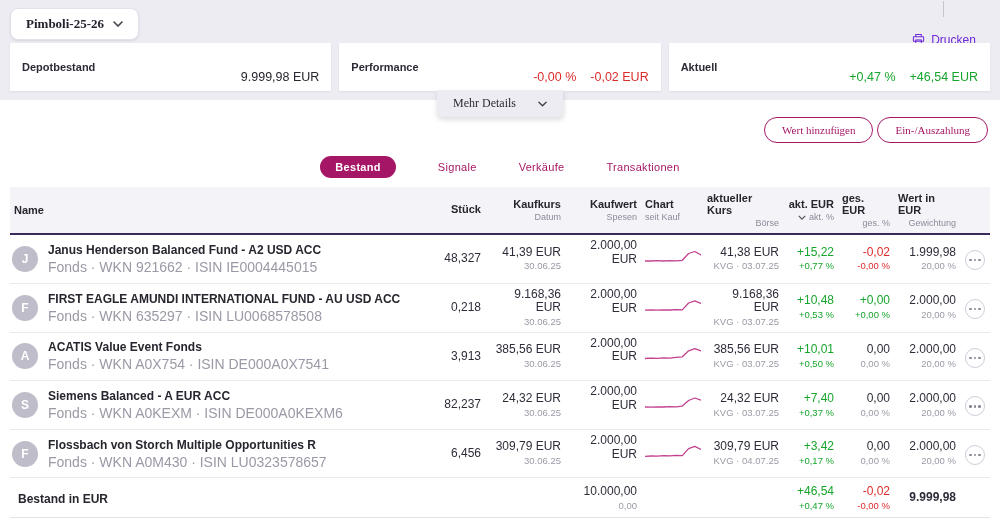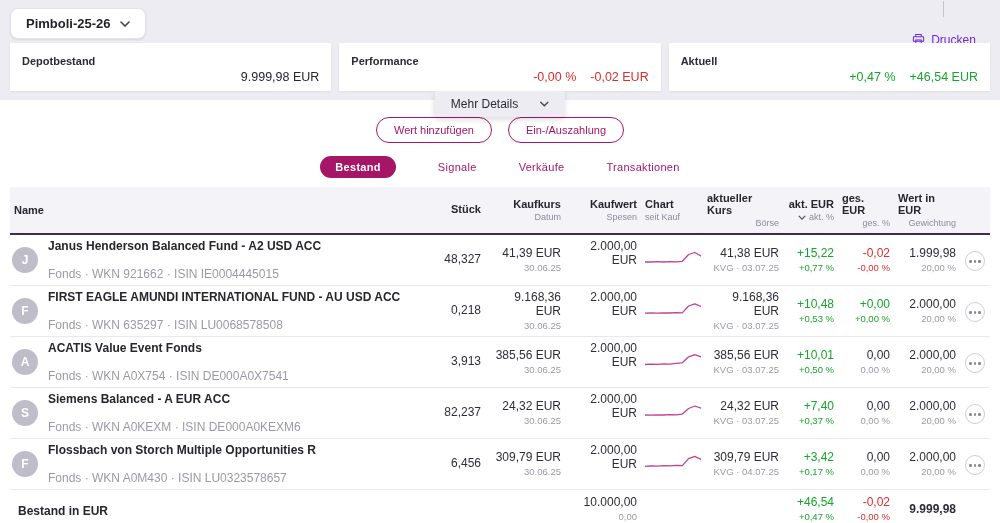--- a/index.html
+++ b/index.html
@@ -2,45 +2,45 @@
 <html style="--accent: #a51766; --green: #17a52c; --red: #dd2c2c; --spark: #c2418f;"><head>
 <meta charset="utf-8">
 <style>
   :root{
     --accent:#a51766; --green:#17a52c; --red:#dd2c2c; --spark:#c2418f;
     --band:#edecf2; --thead:#f4f3f8; --headline:#3e2a5a;
   }
   *{box-sizing:border-box;}
   body{width:1000px;height:523px;margin:0;background:#fff;color:#2d2d3a;
        font-family:"Liberation Sans",sans-serif;overflow:hidden;}
-  button{font-family:Liberation Sans, sans-serif;}
+  button{font-family:Liberation Serif, serif;}
 
   
   .band{position:relative;height:100px;background:var(--band);padding:0 10px;}
   .topbar{display:flex;justify-content:space-between;align-items:center;padding-top:9px;height:38px;}
   .portfolio-select{display:inline-flex;align-items:center;gap:9px;background:#fff;border:1px solid #e3e1ea;
       border-radius:8px;padding:7px 15px;font-size:13px;font-weight:bold;color:#23232e;cursor:pointer;
       box-shadow:0 1px 2px rgba(40,30,70,.10);}
   .chev{color:#44444e;}
   .top-actions{display:flex;align-items:center;gap:16px;font-size:12px;color:#6d28d9;flex-direction:column;}
   .top-action{display:inline-flex;align-items:center;gap:6px;cursor:pointer;}
   .dl-badge{width:9px;height:9px;border-radius:50%;background:var(--accent);display:inline-block;margin-left:1px;}
   .vsep{width:1px;height:16px;background:#c6c4d0;}
 
   .cards{display:flex;gap:8px;margin-top:5px;}
   .card{flex:1;background:#fff;height:48px;position:relative;box-shadow:0 1px 2px rgba(40,30,70,.07);}
-  .card-label{position:absolute;top:12px;left:12px;font-size:11px;font-weight:bold;color:#2b2b36;}
+  .card-label{position:absolute;top:18px;left:12px;font-size:11px;font-weight:bold;color:#2b2b36;}
   .card-values{position:absolute;bottom:7px;right:12px;font-size:12.5px;display:flex;gap:14px;color:#26262f;}
 
   .mehr-details{position:absolute;left:50%;bottom:-17px;transform:translateX(-50%);
       background:var(--band);border:none;border-radius:0 0 5px 5px;padding:6px 16px;font-size:12px;color:#2b2b36;
       display:flex;align-items:center;gap:22px;cursor:pointer;box-shadow:0 3px 5px rgba(0,0,0,.13);}
 
   
-  .actions-row{display:flex;justify-content:center;gap:16px;margin:17px 12px 0;}
+  .actions-row{display:flex;justify-content:flex-end;gap:4px;margin:17px 12px 0;}
   .pill-btn{border:1px solid var(--accent);color:var(--accent);background:#fff;border-radius:15px;
       padding:6px 17px;font-size:11px;cursor:pointer;}
   .tabs-row{display:flex;justify-content:center;align-items:center;gap:42px;margin-top:13px;}
   .tab{font-size:11px;color:var(--accent);cursor:pointer;letter-spacing:.3px;}
   .tab.active{background:var(--accent);color:#fff;font-weight:bold;border-radius:13px;padding:5px 15px;}
 
   
   .table{margin-top:9px;padding:0 10px;}
   .trow{display:grid;grid-template-columns:420px 55px 80px 76px 62px 80px 55px 56px 66px 30px;align-items:center;}
   .thead{background:var(--thead);border-bottom:2px solid var(--headline);align-items:stretch;}
@@ -56,21 +56,21 @@
   .num{text-align:right;}
   .main{font-size:12px;color:#2d2d3a;line-height:1.15;}
   .sub{font-size:9.5px;color:#9b99a6;margin-top:2px;line-height:1.1;min-height:10px;}
   .pos{color:var(--green);} .neg{color:var(--red);}
   .strong{font-weight:bold;}
 
   .name-cell{display:flex;align-items:center;gap:10px;padding-left:2px;}
   .avatar{width:26px;height:26px;border-radius:50%;background:#bfbdc9;color:#fff;font-size:12px;font-weight:bold;
       display:inline-flex;align-items:center;justify-content:center;flex:0 0 26px;}
   .fund-name{display:block;font-size:12px;font-weight:bold;color:#26262f;}
-  .fund-details{display:block;font-size:12px;color:#9b99a6;margin-top:14px;}
+  .fund-details{display:block;font-size:14px;color:#9b99a6;margin-top:2px;}
   .chart-cell{text-align:center;}
   .spark{display:inline-block;line-height:0;}
   .menu-cell{text-align:center;}
   .menu-btn{width:20px;height:20px;border:1px solid #cfcdd8;border-radius:50%;display:inline-flex;
       align-items:center;justify-content:center;gap:2px;cursor:pointer;background:#fff;}
   .menu-btn i{width:2.5px;height:2.5px;border-radius:50%;background:#8a8894;display:block;}
 
   .total-row{border-bottom:1px solid #e3e1ea;}
   .total-label{font-size:12px;color:#26262f;padding-left:4px;}
   .row-bestand{min-height:40px;} .row-bestand .total-label{font-weight:bold;}

